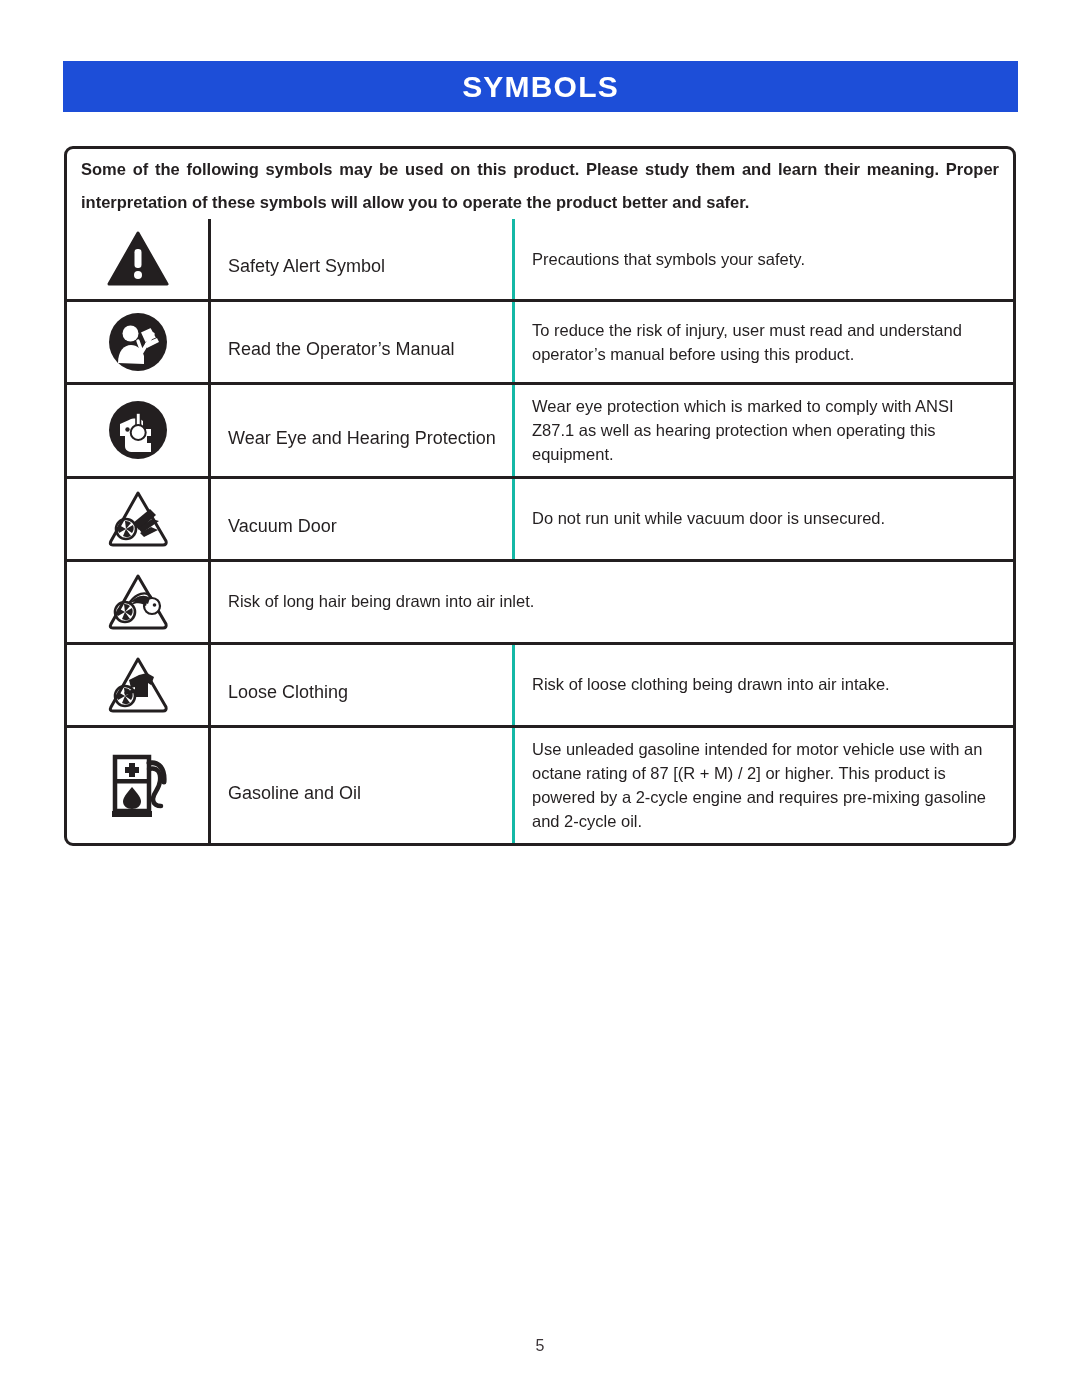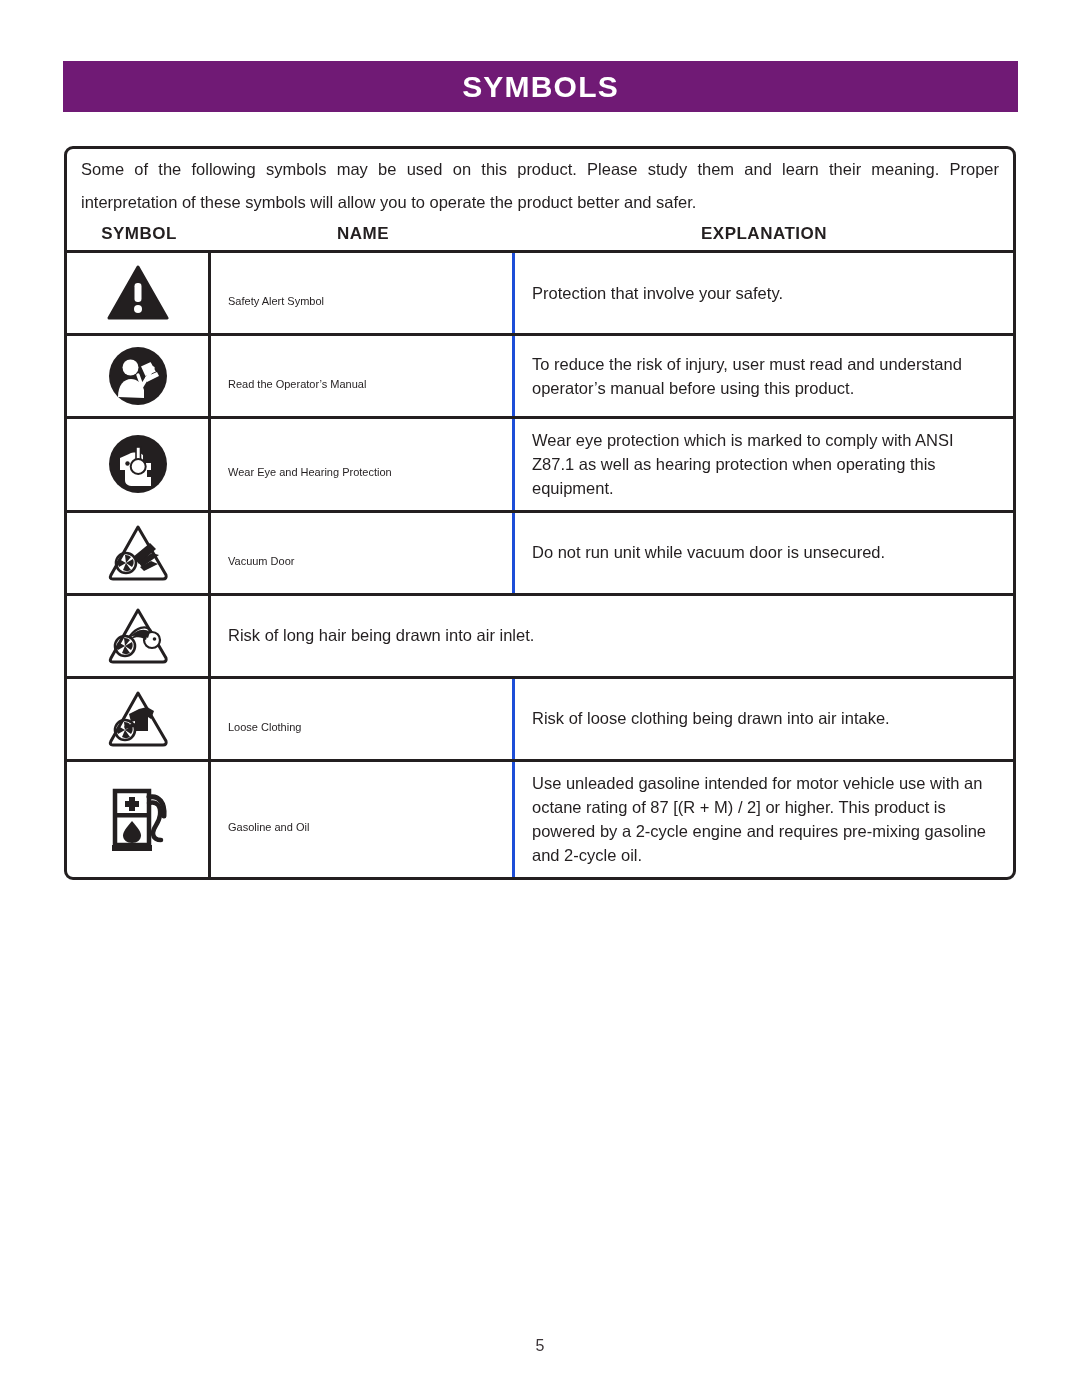--- a/index.html
+++ b/index.html
@@ -16,21 +16,21 @@
     -webkit-font-smoothing: antialiased;
   }
 
   
   .title-band {
     position: absolute;
     left: 63px;
     top: 61px;
     width: 955px;
     height: 51px;
-    background: #701a75;
+    background: #1d4ed8;
     display: flex;
     align-items: center;
     justify-content: center;
   }
   .title-band .title-text {
     color: #ffffff;
     font-size: 30px;
     font-weight: bold;
     letter-spacing: 1.2px;
   }
@@ -48,21 +48,21 @@
     background: #fff;
   }
 
   .intro {
     padding: 9px 14px 4px 14px;
     font-size: 16.5px;
     line-height: 1.45;
     text-align: justify;
     text-justify: inter-word;
   }
-  .intro > span { display: block; }
+  .intro > span { display: block; font-weight: bold; }
   .intro .l1 {
     text-align: justify;
     text-align-last: justify;
   }
   .intro .l2 { text-align: left; margin-top: 9px; }
 
   .col-heads {
     display: flex;
     padding: 5px 0 6px 0;
     border-bottom: 3px solid #231f20;
@@ -89,26 +89,26 @@
     min-height: 80px;
     border-right: 3px solid #231f20;
     display: flex;
     align-items: center;
     justify-content: center;
     box-sizing: border-box;
     flex: 0 0 144px;
   }
   .cell-name {
     width: 304px;
-    border-right: 3px solid #1d4ed8;
+    border-right: 3px solid #14b8a6;
     display: flex;
     align-items: center;
     box-sizing: border-box;
     padding: 22px 10px 6px 17px;
-    font-size: 11px;
+    font-size: 18px;
     flex: 0 0 304px;
   }
   .cell-expl {
     flex: 1 1 auto;
     display: flex;
     align-items: center;
     box-sizing: border-box;
     padding: 9px 14px 9px 17px;
     font-size: 16.5px;
     line-height: 1.47;
@@ -134,38 +134,33 @@
   <span class="title-text">SYMBOLS</span>
 </div>
 
 <div class="symbols-table">
 
   <div class="intro">
     <span class="l1">Some of the following symbols may be used on this product. Please study them and learn their meaning. Proper</span>
     <span class="l2">interpretation of these symbols will allow you to operate the product better and safer.</span>
   </div>
 
-  <div class="col-heads">
-    <div class="ch ch-symbol">SYMBOL</div>
-    <div class="ch ch-name">NAME</div>
-    <div class="ch ch-expl">EXPLANATION</div>
-  </div>
 
   <div class="srow">
     <div class="cell-symbol">
       <span>
         <svg width="62" height="56" viewBox="0 0 62 56">
           <path d="M31 2 L60 53 L2 53 Z" fill="#231f20" stroke="#231f20" stroke-width="3" stroke-linejoin="round"></path>
           <rect x="27.5" y="18" width="7" height="19" rx="3.2" fill="#ffffff"></rect>
           <circle cx="31" cy="44" r="4" fill="#ffffff"></circle>
         </svg>
       </span>
     </div>
     <div class="cell-name">Safety Alert Symbol</div>
-    <div class="cell-expl">Protection that involve your safety.</div>
+    <div class="cell-expl">Precautions that symbols your safety.</div>
   </div>
 
   <div class="srow">
     <div class="cell-symbol">
       <span>
         <svg width="62" height="62" viewBox="0 0 62 62">
           <circle cx="31" cy="31" r="29" fill="#231f20"></circle>
           <circle cx="23.5" cy="22.5" r="8" fill="#ffffff"></circle>
           <path d="M11 52 C11 40 17 34 24 34 C30 34 35 38 37 45 L37 53 Z" fill="#ffffff"></path>
           <path d="M33 21 L44 16 L50 27 L38 32 Z" fill="#ffffff" stroke="#231f20" stroke-width="1.6" stroke-linejoin="round"></path>

